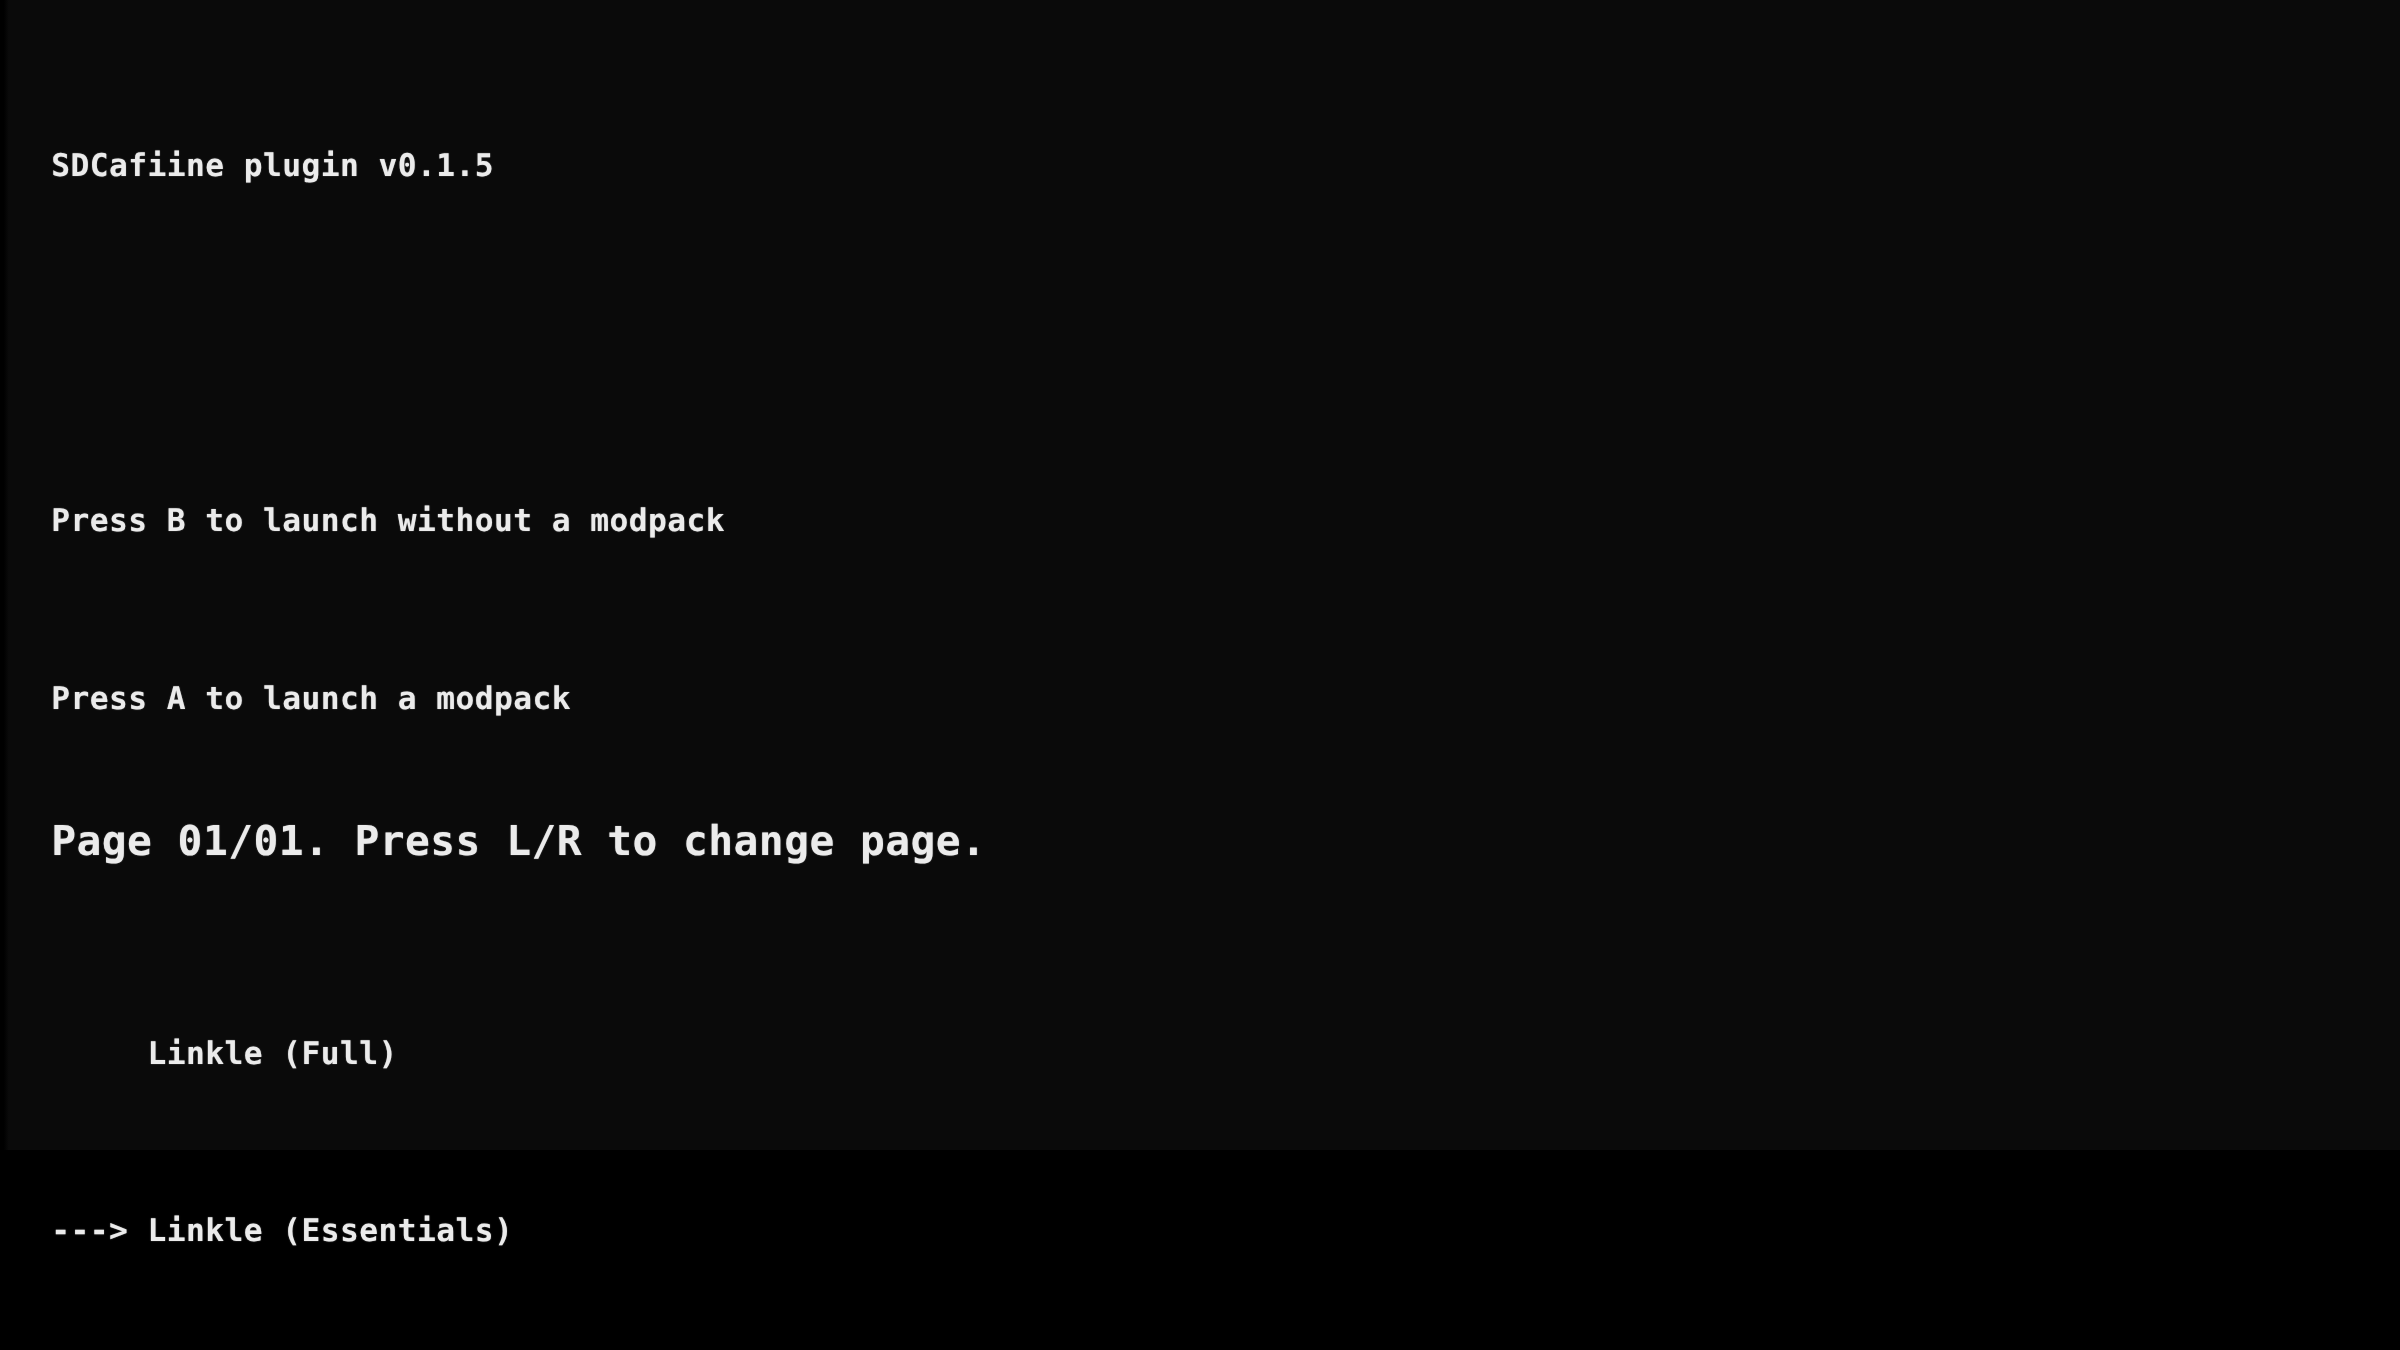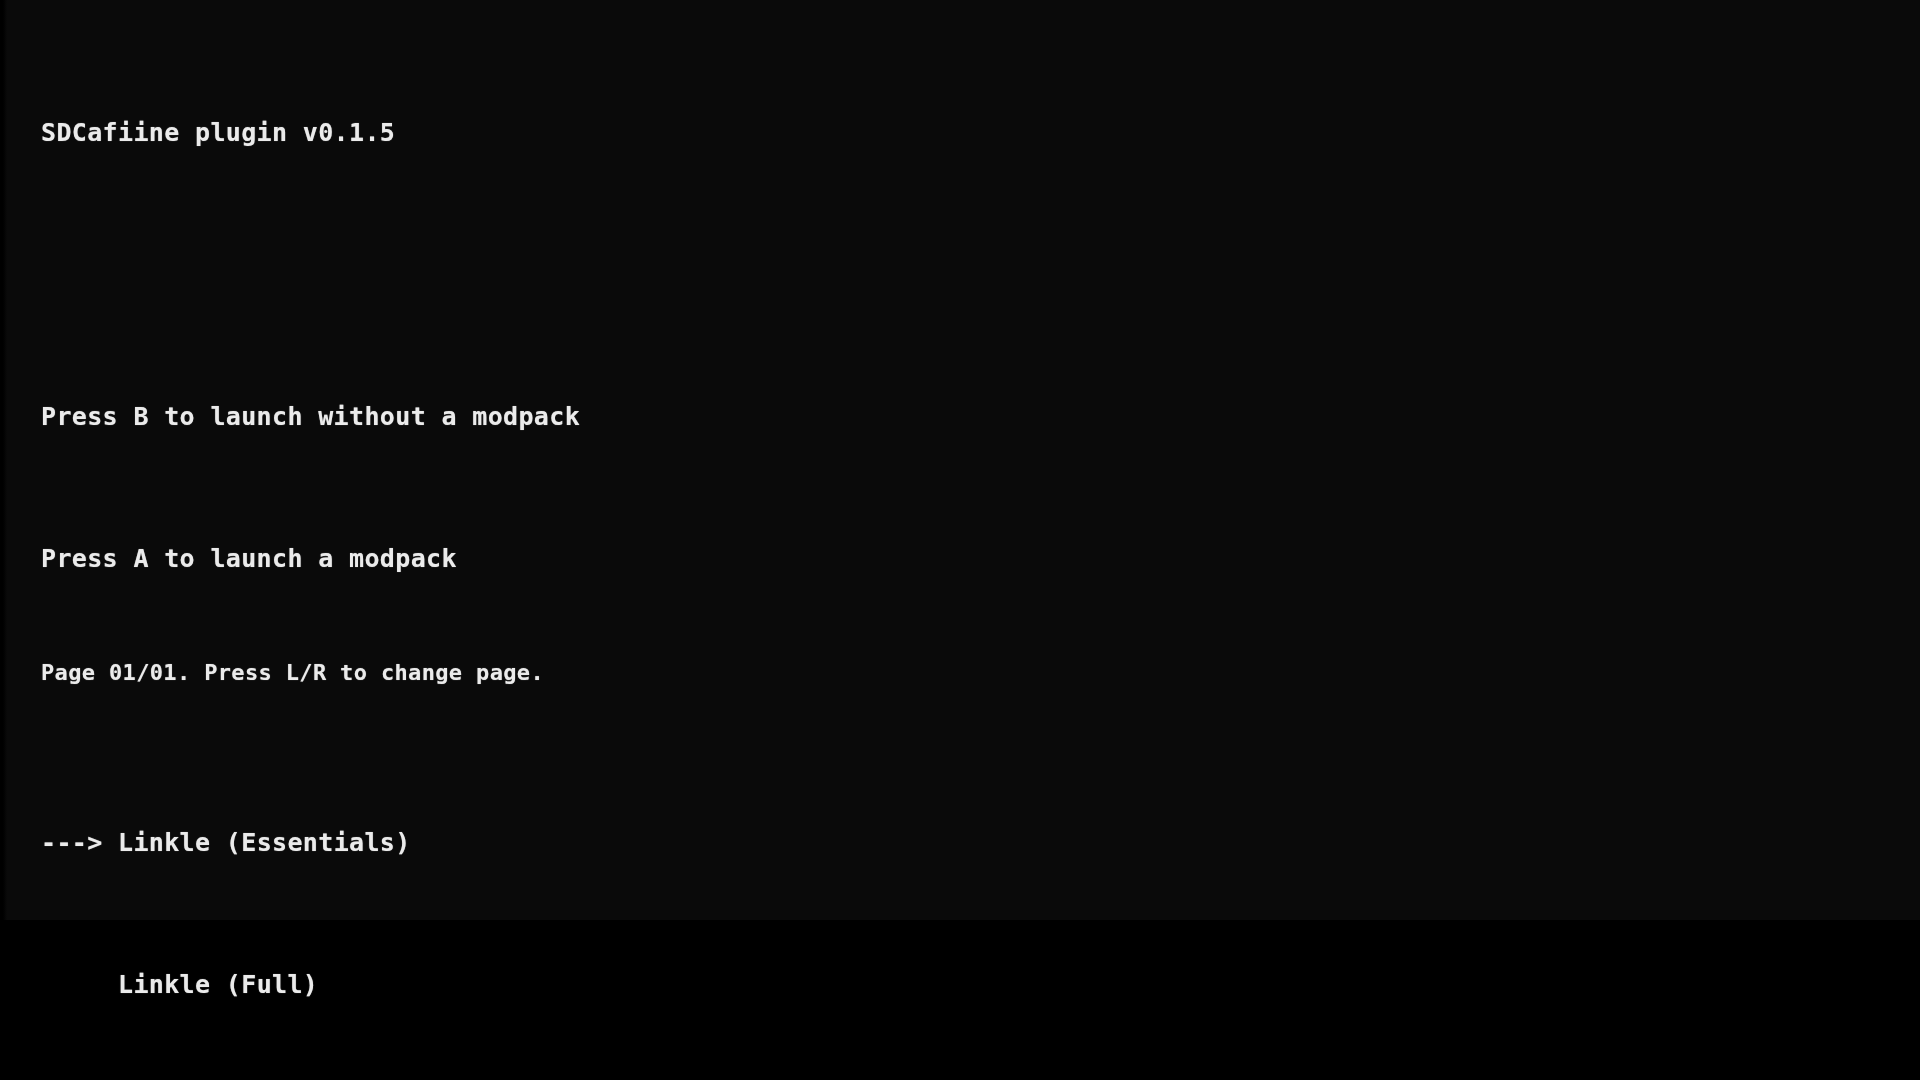--- a/index.html
+++ b/index.html
@@ -53,21 +53,21 @@
   .line.blank {
     color: transparent;
   }
 
   
   #footer-line {
     position: absolute;
     left: 41px;
     top: 655px;
     font-family: "DejaVu Sans Mono", "Liberation Mono", monospace;
-    font-size: 22px;
+    font-size: 33px;
     line-height: 35.5px;
     letter-spacing: 0.35px;
     color: #ebebeb;
     font-weight: 700;
     white-space: pre;
     text-shadow: 0 0 1.1px rgba(255,255,255,0.45);
   }
 
   .selector {
     white-space: pre;
@@ -86,21 +86,21 @@
     <span class="line">SDCafiine plugin v0.1.5</span>
 
     <span class="line blank"> </span>
 
     <span class="line">Press B to launch without a modpack</span>
 
     <span class="line">Press A to launch a modpack</span>
 
     <span class="line blank"> </span>
 
+    <span class="line"><span class="selector">     </span><span class="entry-label">Linkle (Full)</span></span>
+
     <span class="line"><span class="selector">---&gt; </span><span class="entry-label">Linkle (Essentials)</span></span>
-
-    <span class="line"><span class="selector">     </span><span class="entry-label">Linkle (Full)</span></span>
 
   </div>
 
   <div id="footer-line">Page 01/01. Press L/R to change page.</div>
 
 </div>
 
 </body></html>

